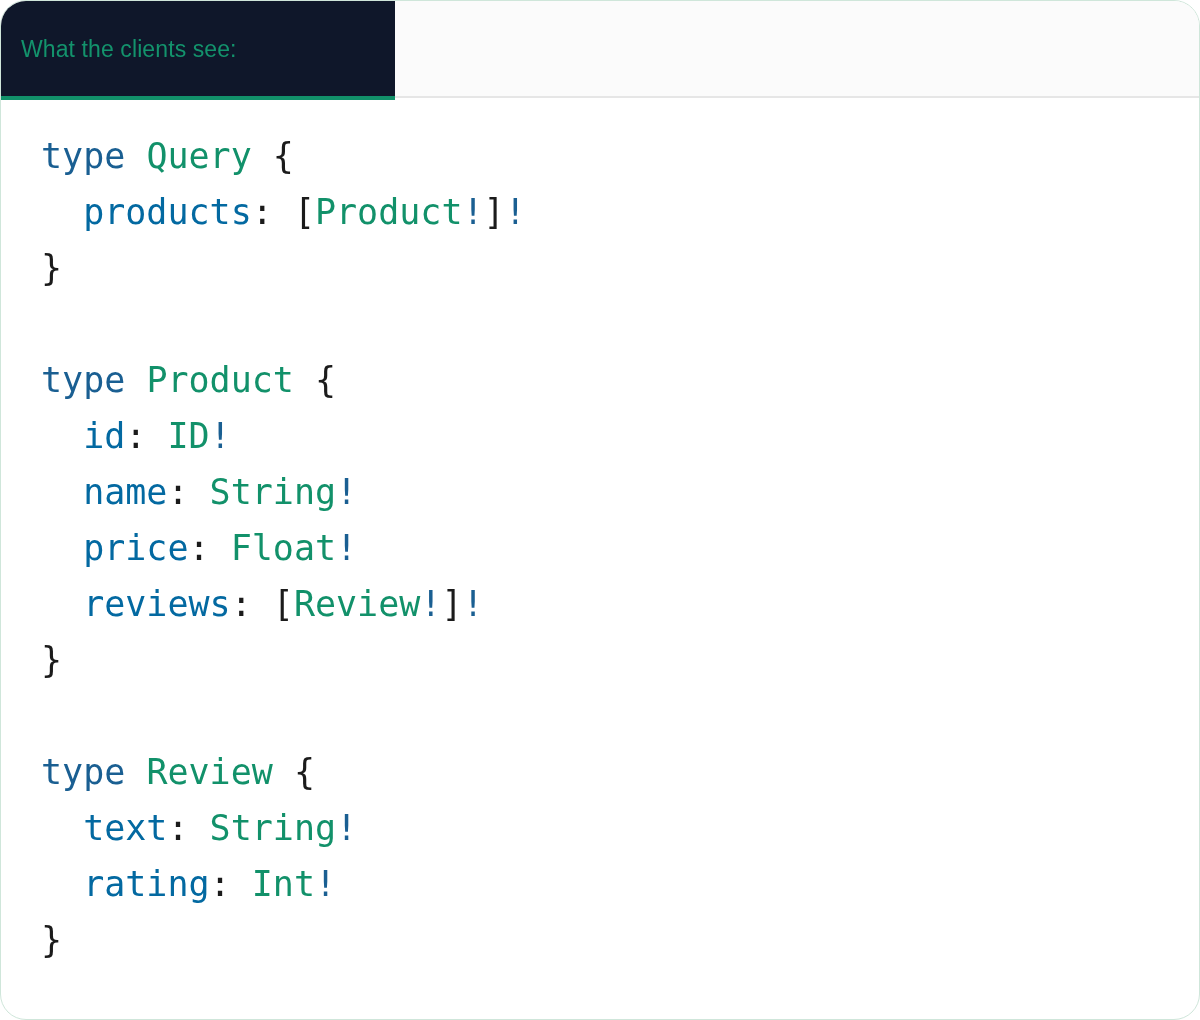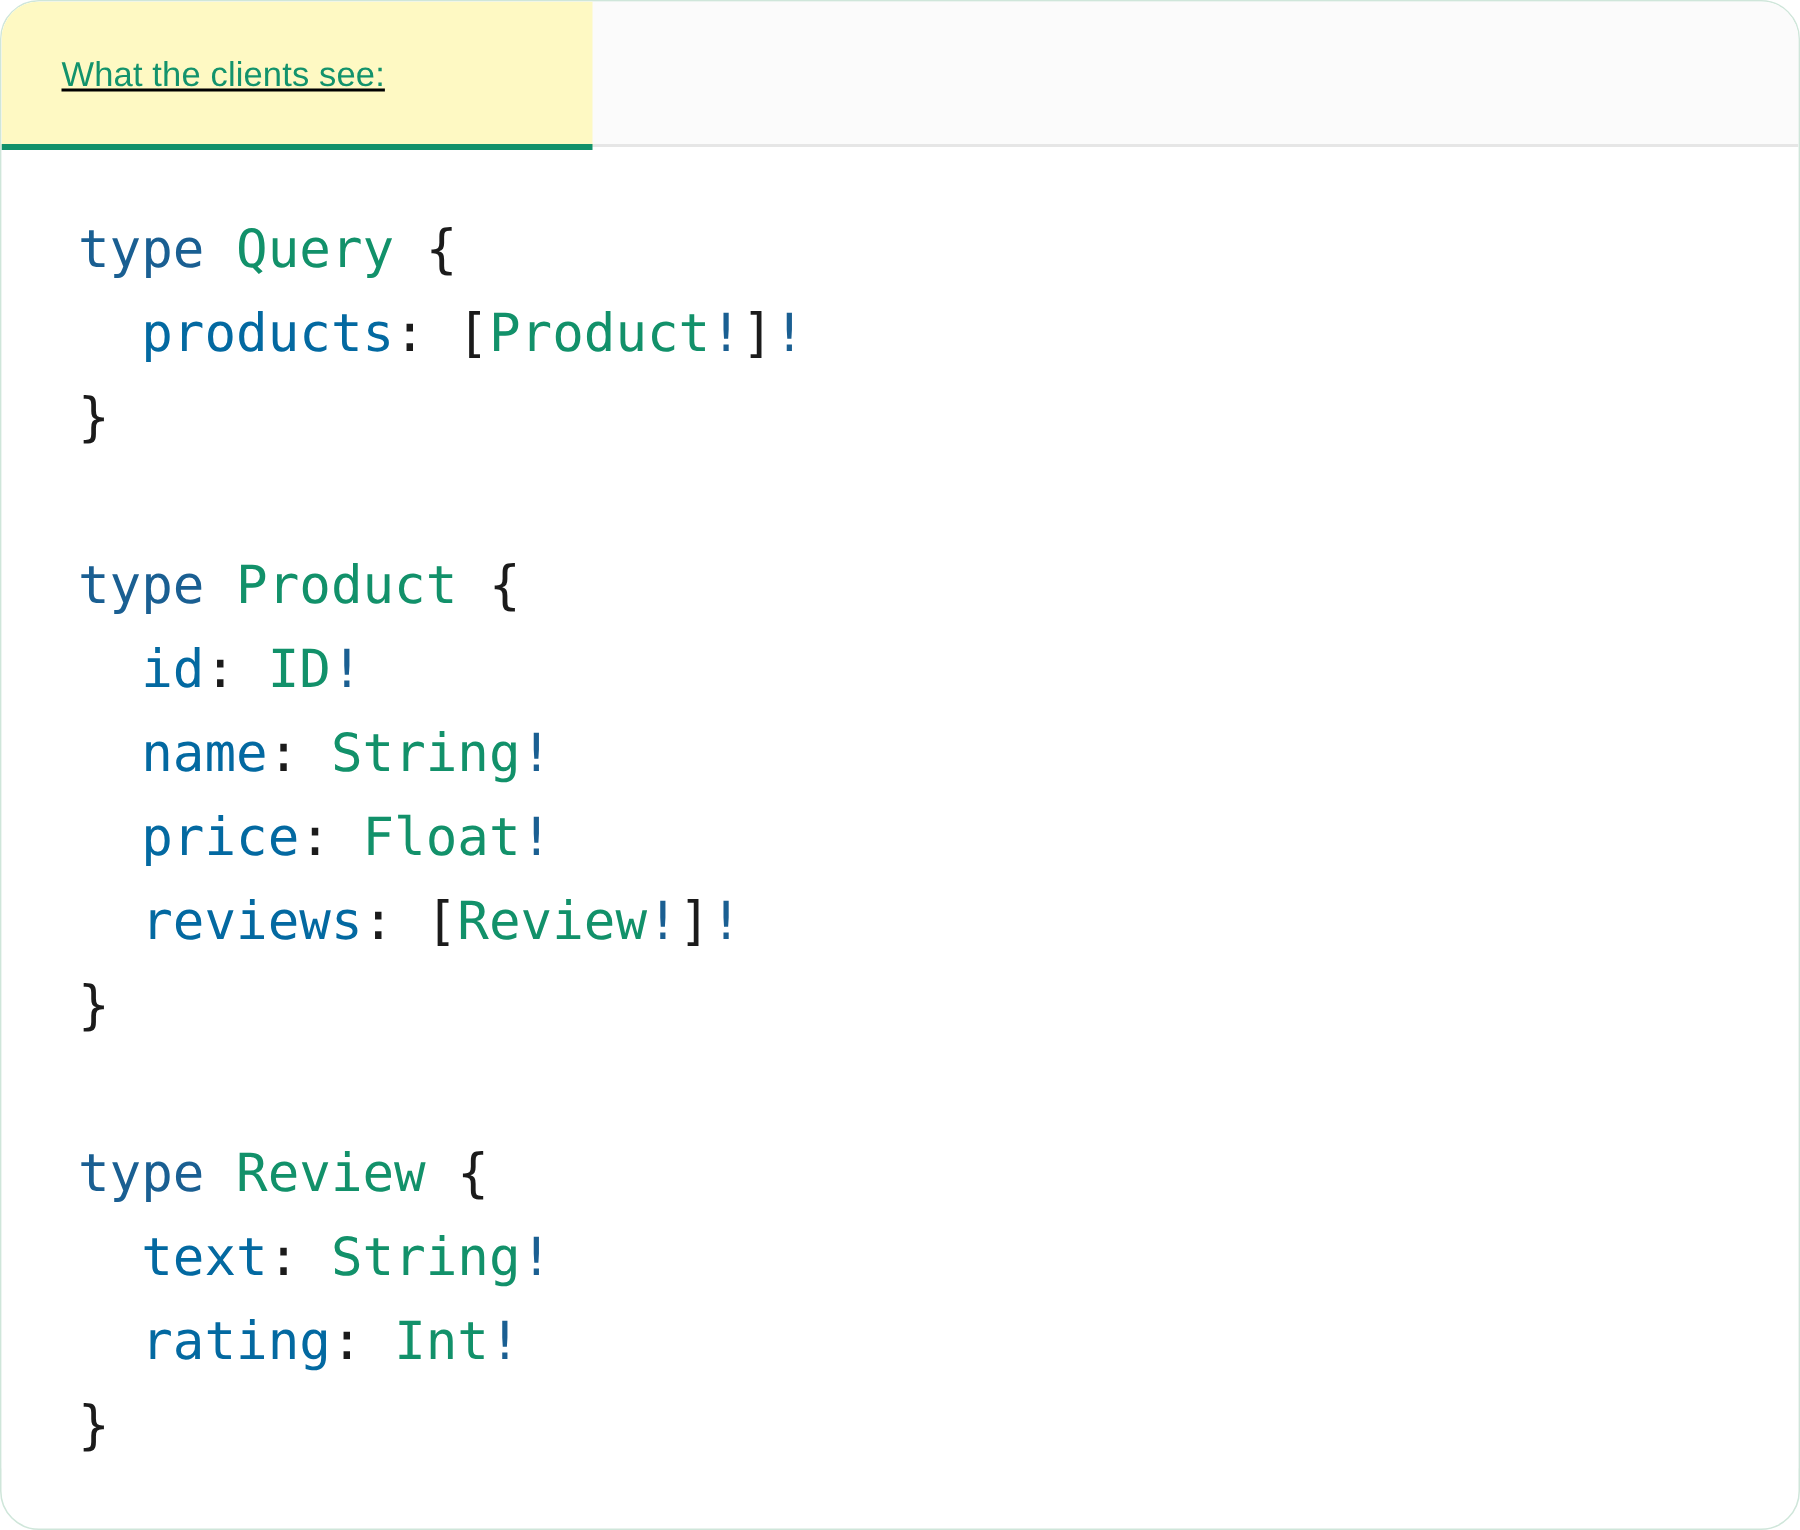--- a/index.html
+++ b/index.html
@@ -36,23 +36,22 @@
   }
   .tab {
     position: absolute;
     left: 0;
     top: 0;
     width: 394px;
     height: 97px;
     box-sizing: border-box;
     display: flex;
     align-items: center;
-    padding-left: 40px;
-    background: #fef9c3;
-    text-decoration: underline;
+    padding-left: 20px;
+    background: #0f172a;
   }
   .tab-label {
     font-family: "Liberation Sans", sans-serif;
     font-size: 23px;
     font-weight: 400;
     color: #13936c;
     letter-spacing: 0.1px;
     white-space: nowrap;
   }
   .tab-underline {
@@ -63,21 +62,21 @@
     height: 4px;
     background: #12916a;
   }
 
   
   .code-area {
     padding: 30px 0 0 0;
     background: #ffffff;
   }
   pre.code {
-    margin: 11px;
+    margin: 0;
     padding: 0 0 0 40px;
     font-family: "DejaVu Sans Mono", "Liberation Mono", monospace;
     font-size: 35px;
     line-height: 56px;
     color: #1b1b1b;
     white-space: pre;
     letter-spacing: 0px;
     -webkit-font-smoothing: antialiased;
   }
   .ln { display: block; height: 56px; }

